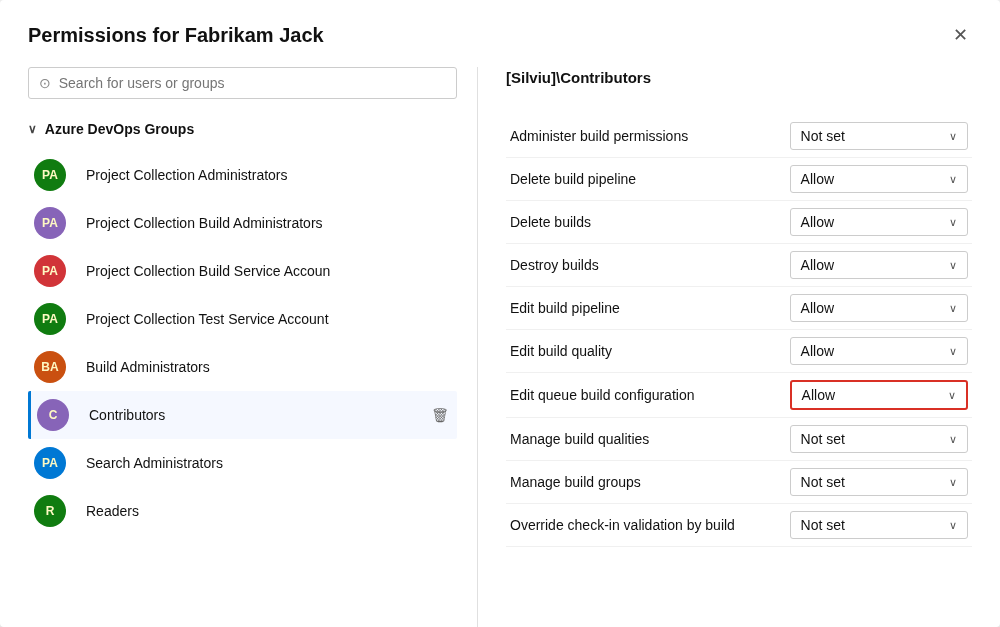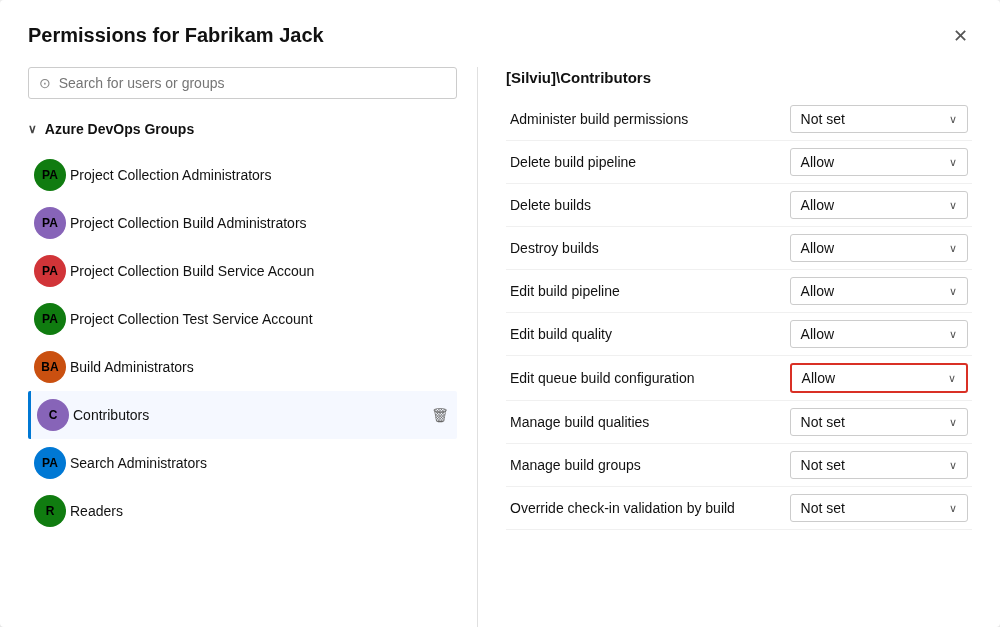--- a/index.html
+++ b/index.html
@@ -18,21 +18,21 @@
       border-radius: 4px;
       box-shadow: 0 4px 24px rgba(0,0,0,0.18);
       position: relative;
       display: flex;
       flex-direction: column;
       padding: 24px 28px 0 28px;
     }
     .modal-header {
       display: flex;
       justify-content: space-between;
-      align-items: center;
+      align-items: flex-start;
       margin-bottom: 20px;
     }
     .modal-title {
       font-size: 20px;
       font-weight: 600;
       color: #111;
     }
     .close-btn {
       background: none;
       border: none;
@@ -110,22 +110,22 @@
     }
     .avatar {
       width: 32px;
       height: 32px;
       border-radius: 50%;
       display: flex;
       align-items: center;
       justify-content: center;
       font-size: 12px;
       font-weight: 600;
-      color: #000000;
-      margin-right: 4px;
+      color: #fef9c3;
+      margin-right: 20px;
       flex-shrink: 0;
     }
     .group-name {
       font-size: 14px;
       color: #111;
       flex: 1;
     }
     .delete-icon {
       display: none;
       color: #666;
@@ -140,21 +140,21 @@
     
     .right-panel {
       flex: 1;
       padding-left: 28px;
       padding-bottom: 20px;
     }
     .selected-group-title {
       font-size: 15px;
       font-weight: 600;
       color: #111;
-      margin-bottom: 12px;
+      margin-bottom: 29px;
       padding-top: 2px;
     }
     .permissions-table {
       width: 100%;
       border-collapse: collapse;
     }
     .permissions-table tr td {
       padding: 7px 4px;
       font-size: 14px;
       color: #111;

